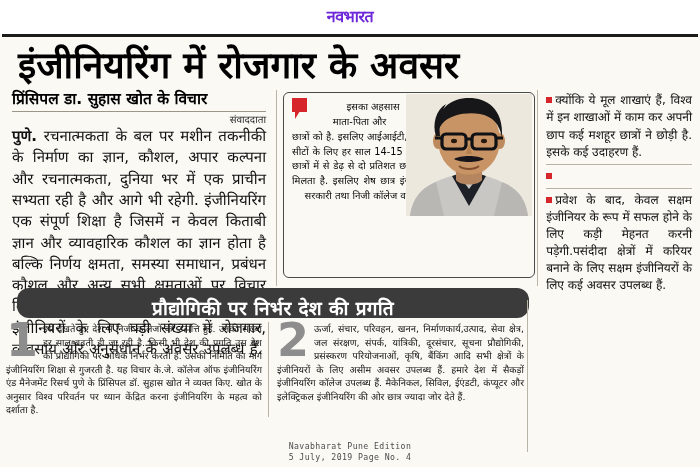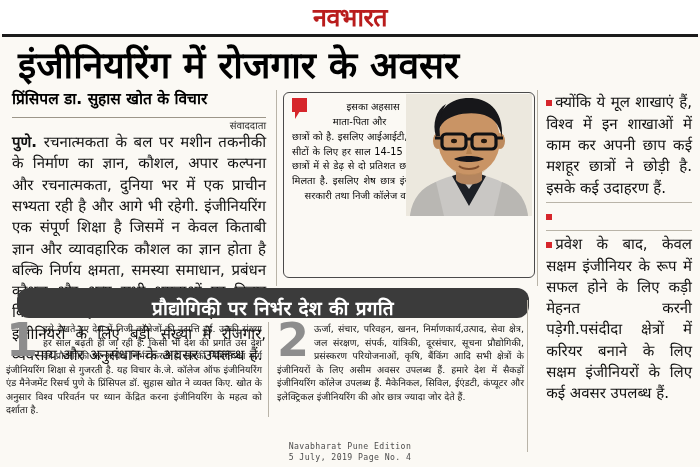--- a/index.html
+++ b/index.html
@@ -21,23 +21,23 @@
   .masthead {
     height: 34px;
     display: flex;
     align-items: center;
     justify-content: center;
     background: #ffffff;
   }
   .masthead-title {
     font-family: "DejaVu Sans", sans-serif;
     font-weight: bold;
-    font-size: 25px;
+    font-size: 16px;
     letter-spacing: -0.5px;
-    color: #b91c1c;
+    color: #6d28d9;
     line-height: 1;
   }
   .rule-thick {
     height: 3px;
     background: #1b1b1b;
     margin: 0 2px;
   }
 
   
   .headline-wrap {
@@ -80,21 +80,21 @@
   }
 
   
   .subhead {
     font-family: "DejaVu Sans", sans-serif;
     font-weight: bold;
     font-size: 15.5px;
     color: #000;
     line-height: 1.2;
     white-space: nowrap;
-    padding-bottom: 8px;
+    padding-bottom: 2px;
     border-bottom: 1px solid #9c9689;
   }
   .byline {
     font-family: "DejaVu Sans", sans-serif;
     font-size: 10px;
     color: #2a2a2a;
     margin: 2px 0 1px 0;
     line-height: 1.1;
     text-align: right;
   }
@@ -159,21 +159,21 @@
   .quote-text .indent-block {
     display: block;
   }
   .q-l1 { padding-left: 26px; width: 110px; }
   .q-l2 { width: 135px; }
   .q-rest { padding-top: 1px; }
 
   
   .bullet-item {
     font-family: "DejaVu Sans", sans-serif;
-    font-size: 15px;
+    font-size: 12px;
     line-height: 1.42;
     color: #111;
     text-align: justify;
     text-align-last: left;
     padding-bottom: 3px;
     margin-bottom: 3px;
     border-bottom: 1px solid #b9b4a8;
   }
   .bullet-item:last-child { border-bottom: none; }
   .bullet-sq {

